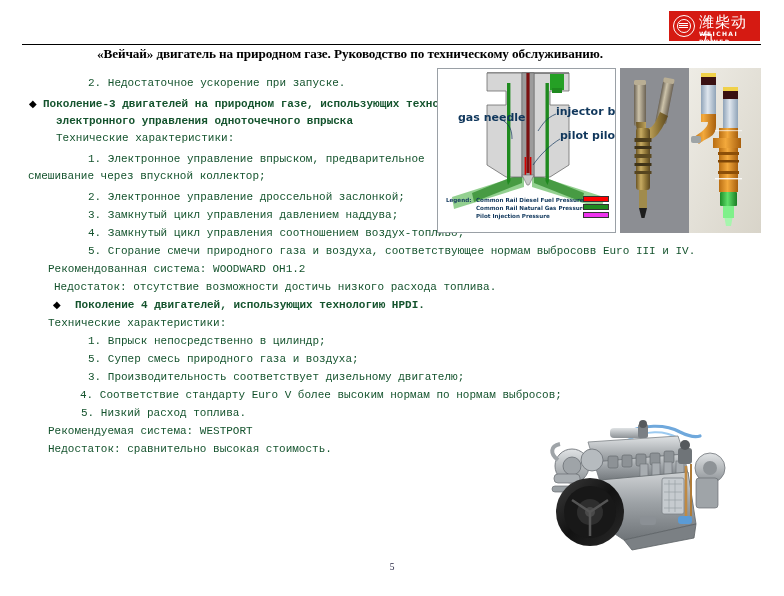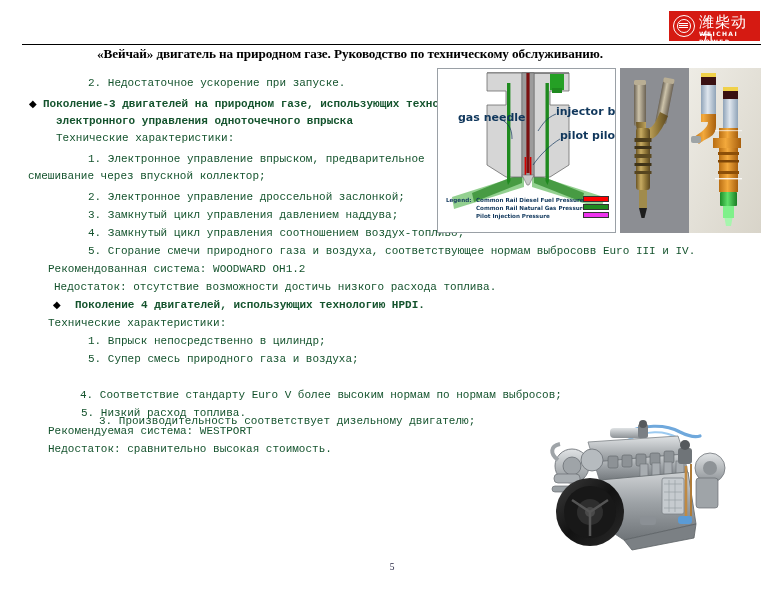--- a/index.html
+++ b/index.html
@@ -203,21 +203,21 @@
     <div class="line" style="left: 88px; top: 190px;">2. Электронное управление дроссельной заслонкой;</div>
     <div class="line" style="left: 88px; top: 208px; text-align: right;">3. Замкнутый цикл управления давлением наддува;</div>
     <div class="line" style="left: 88px; top: 226px;">4. Замкнутый цикл управления соотношением воздух-топливо;</div>
     <div class="line" style="left: 88px; top: 244px;">5. Сгорание смечи природного газа и воздуха, соответствующее нормам выбросовв Euro III и IV.</div>
     <div class="line" style="left: 48px; top: 262px;">Рекомендованная система:     WOODWARD OH1.2</div>
     <div class="line" style="left: 54px; top: 280px;">Недостаток: отсутствие возможности достичь низкого расхода топлива.</div>
     <div class="line bold" style="left: 75px; top: 298px;">Поколение 4 двигателей, использующих технологию HPDI.</div>
     <div class="line" style="left: 48px; top: 316px;">Технические характеристики:</div>
     <div class="line" style="left: 88px; top: 334px;">1. Впрыск непосредственно в цилиндр;</div>
     <div class="line" style="left: 88px; top: 352px;">5. Супер смесь природного газа и воздуха;</div>
-    <div class="line" style="left: 99px; top: 370px; margin-top: 44px;">3. Производительность соответствует дизельному двигателю;</div>
+    <div class="line" style="left: 88px; top: 370px;">3. Производительность соответствует дизельному двигателю;</div>
     <div class="line" style="left: 80px; top: 388px;">4. Соответствие стандарту Euro V более высоким нормам по нормам выбросов;</div>
     <div class="line" style="left: 81px; top: 406px;">5. Низкий расход топлива.</div>
     <div class="line" style="left: 48px; top: 424px;">Рекомендуемая система:   WESTPORT</div>
     <div class="line" style="left: 48px; top: 442px;">Недостаток: сравнительно высокая стоимость.</div>
     <div class="bullet" style="left: 29px; top: 97px;">◆</div>
     <div class="bullet" style="left: 53px; top: 298px;">◆</div>
   </div>
 
 <div id="diagram">
 

